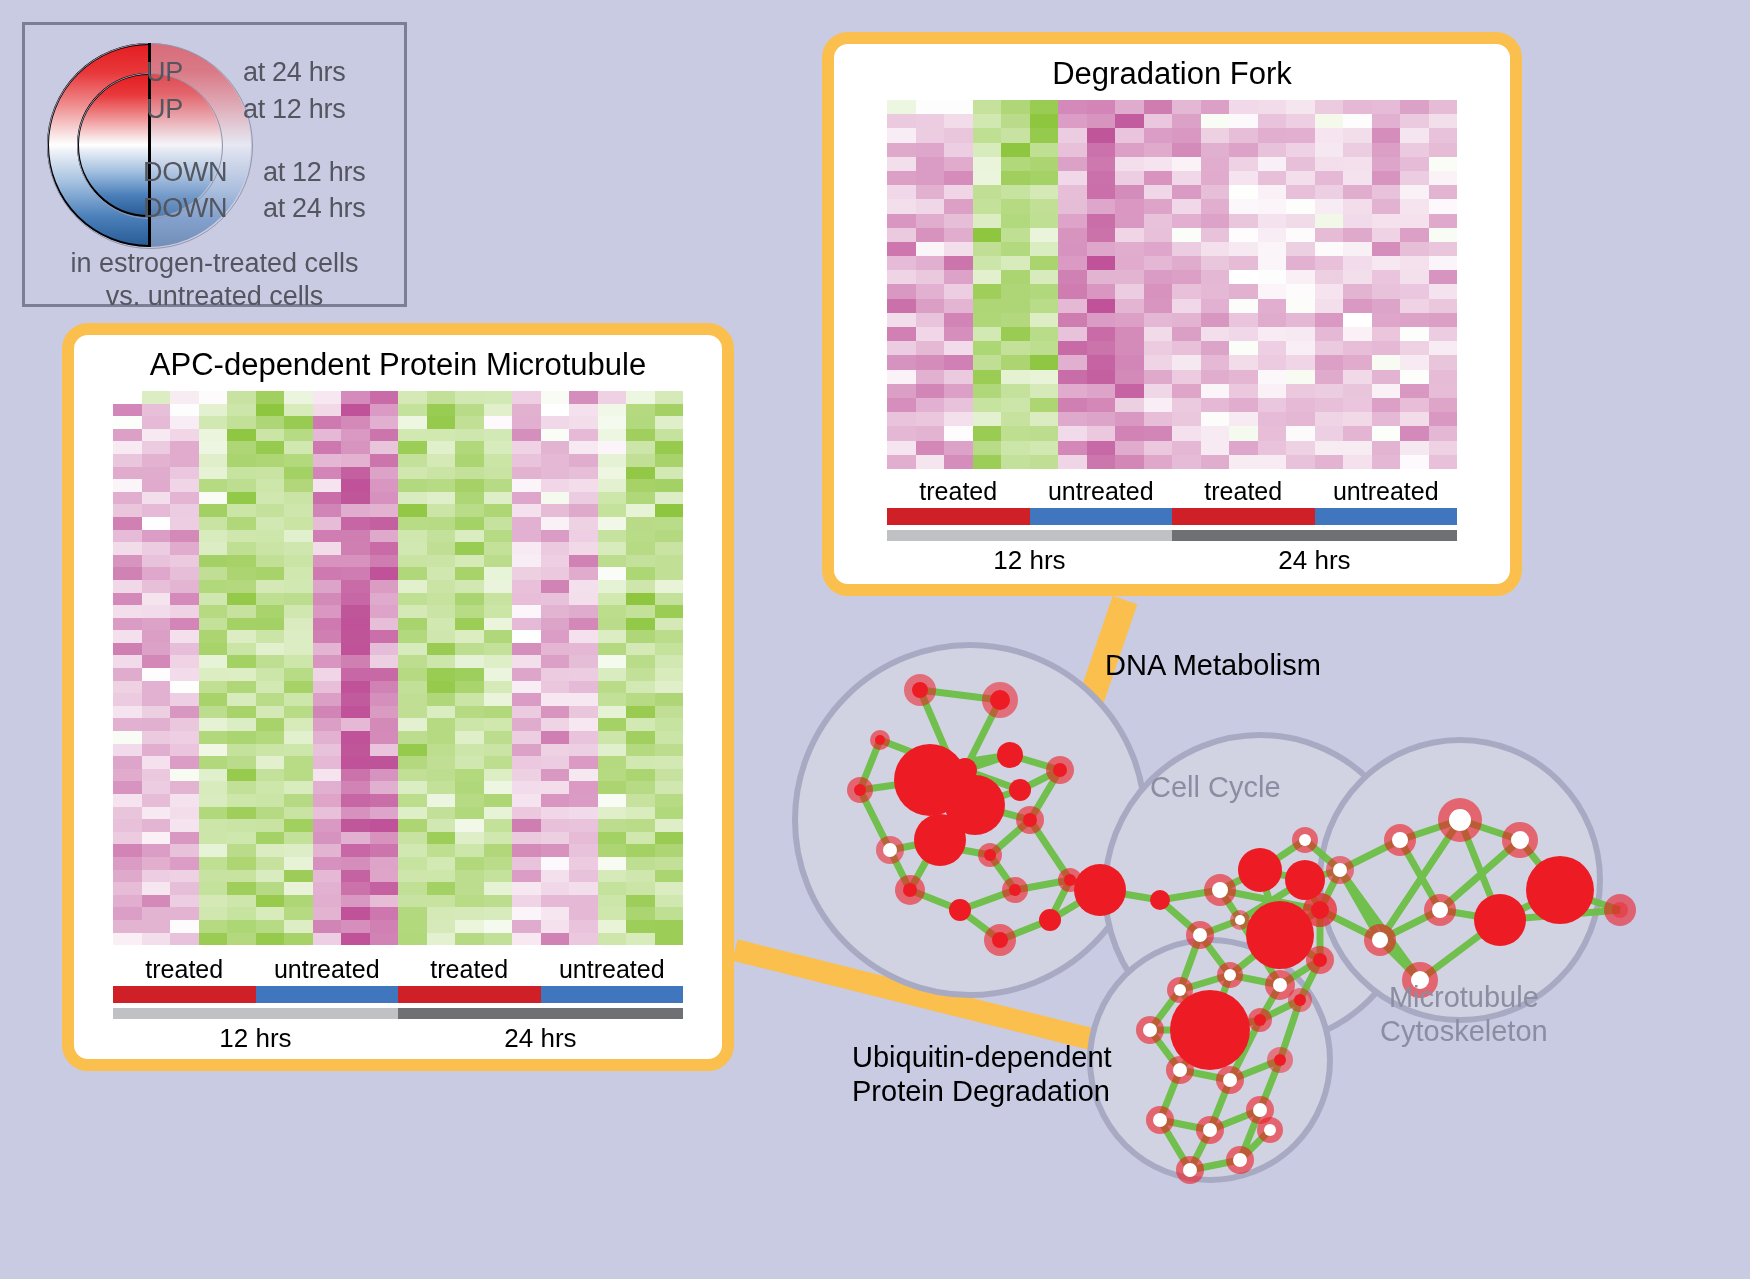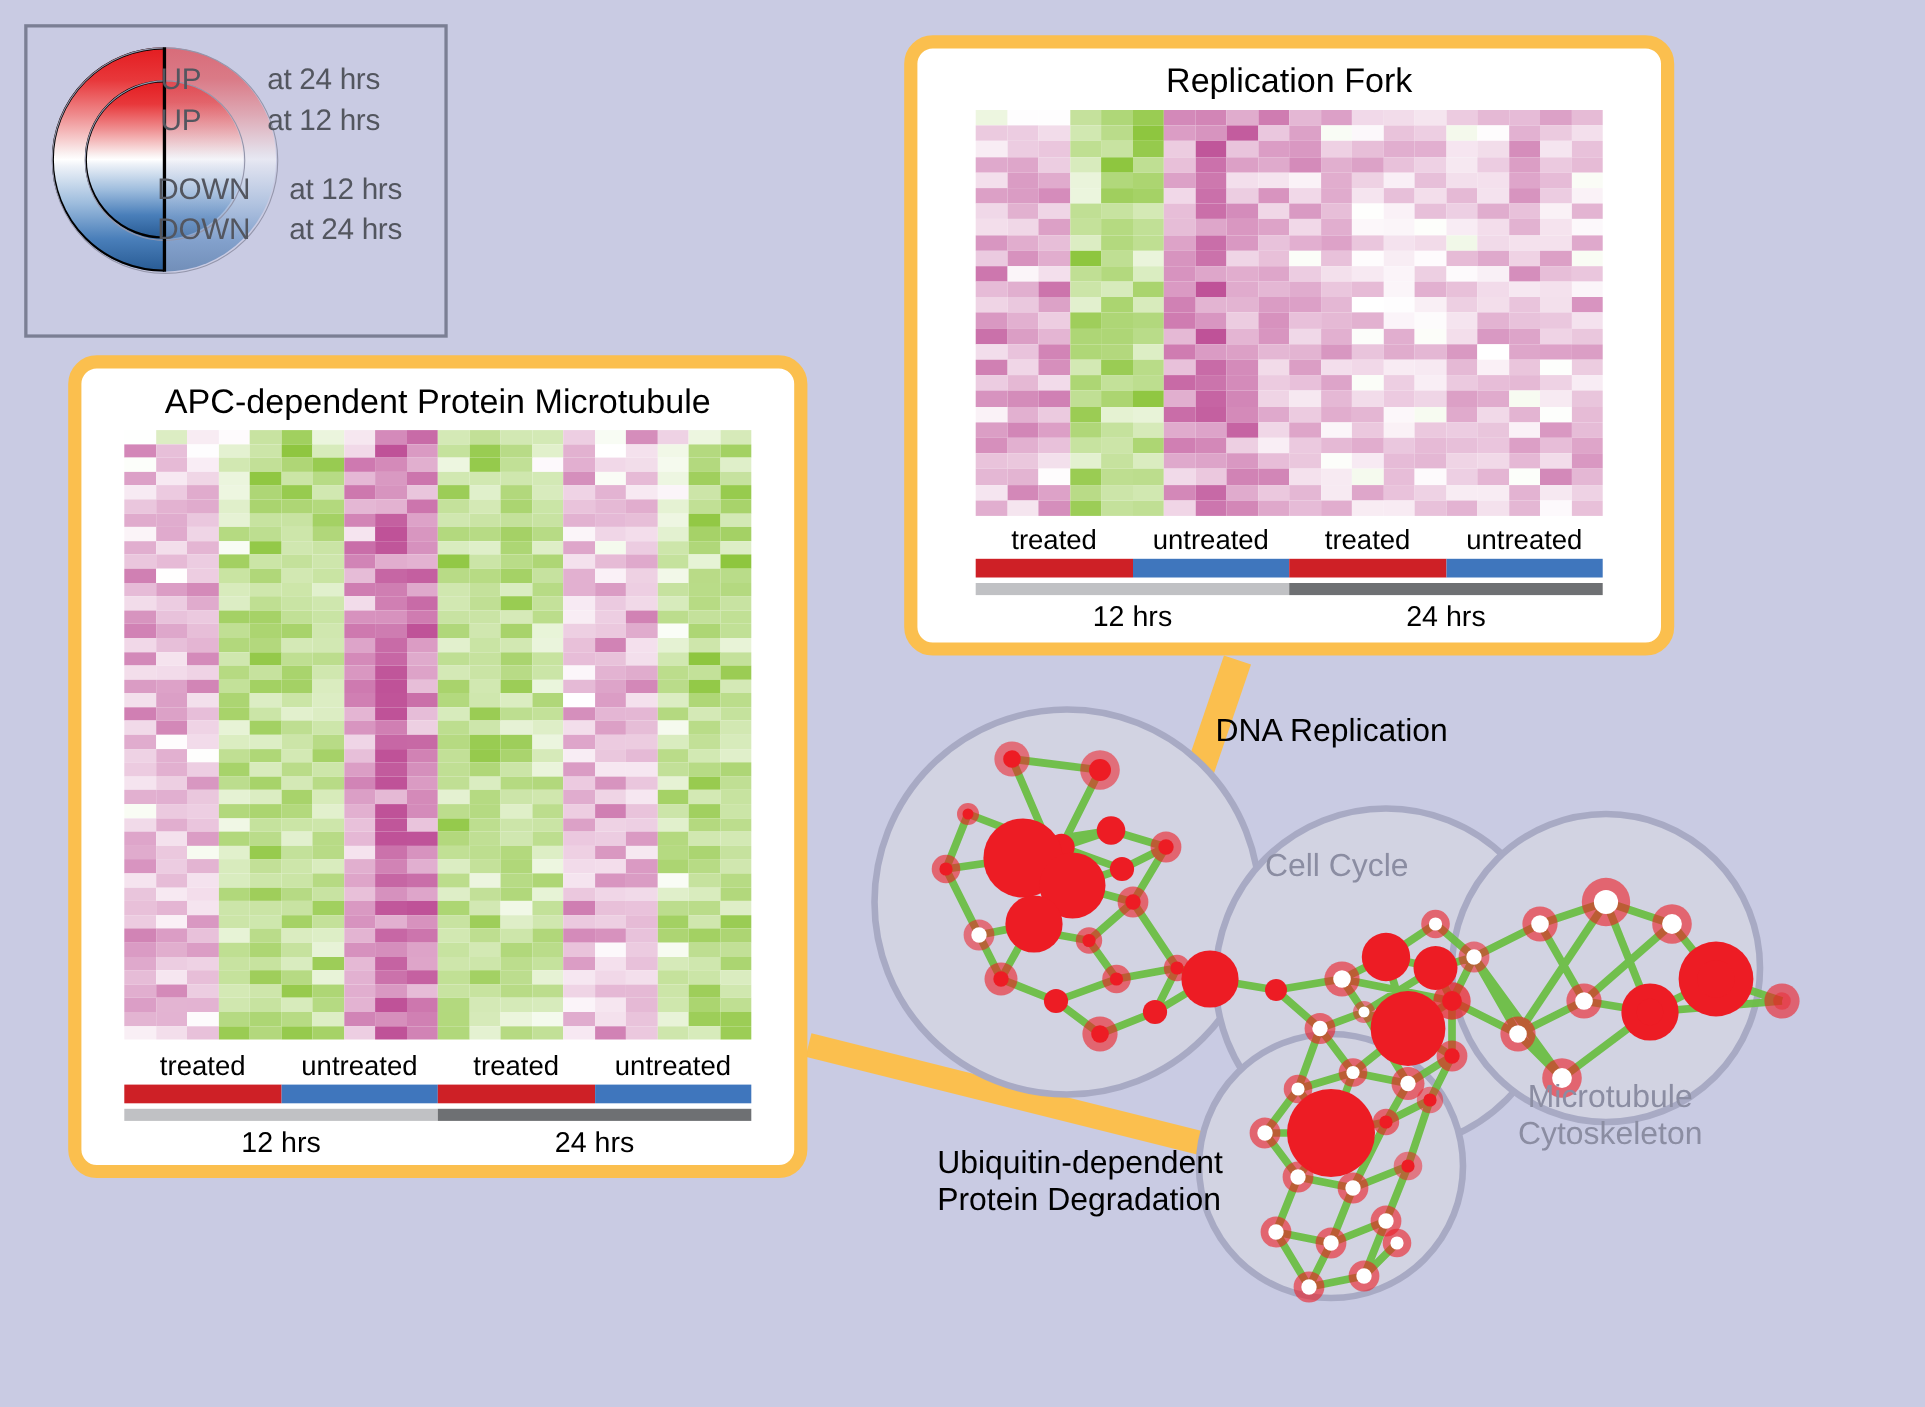--- a/index.html
+++ b/index.html
@@ -227,20 +227,24 @@
 
     <div class="wlabel" style="left:121px; top:69px;">UP</div>
     <div class="wlabel hrs" style="left:218px; top:69px;">at 12 hrs</div>
 
     <div class="wlabel" style="left:118px; top:132px;">DOWN</div>
     <div class="wlabel hrs" style="left:238px; top:132px;">at 12 hrs</div>
 
     <div class="wlabel" style="left:118px; top:168px;">DOWN</div>
     <div class="wlabel hrs" style="left:238px; top:168px;">at 24 hrs</div>
 
+    <div id="wheel-footer">
+      <div>in estrogen-treated cells</div>
+      <div>vs. untreated cells</div>
+    </div>
   </div>
 
 
   <svg style="position:absolute;left:0;top:0;width:1750px;height:1279px;pointer-events:none">
 
     <path d="M1125,600 L1050,820" stroke="#fbbf4e" stroke-width="26" fill="none"></path>
     <path d="M1015,800 L1075,845 L1028,862 Z" fill="#fbbf4e"></path>
 
     <path d="M735,950 L1175,1060" stroke="#fbbf4e" stroke-width="22" fill="none"></path>
     <path d="M1160,1020 L1235,1063 L1163,1100 Z" fill="#fbbf4e"></path>
@@ -370,30 +374,30 @@
           <circle cx="680" cy="320" r="8" fill="#fff"></circle>
         <circle cx="620" cy="350" r="16" fill="#ed1c24" opacity=".6"></circle>
           <circle cx="620" cy="350" r="8" fill="#fff"></circle>
         <circle cx="660" cy="390" r="18" fill="#ed1c24" opacity=".6"></circle>
           <circle cx="660" cy="390" r="9" fill="#fff"></circle>
         <circle cx="860" cy="320" r="16" fill="#ed1c24" opacity=".6"></circle>
           <circle cx="860" cy="320" r="8" fill="#ed1c24" opacity=".4"></circle>
       </g>
     </svg>
 
-    <div class="net-label dark" style="left:345px; top:58px;">DNA Replication</div>
+    <div class="net-label dark" style="left:345px; top:58px;">DNA Metabolism</div>
     <div class="net-label grey" style="left:390px; top:180px;">Cell Cycle</div>
     <div class="net-label dark" style="left:92px; top:450px;">Ubiquitin-dependent
 Protein Degradation</div>
     <div class="net-label grey" style="left:620px; top:390px; text-align:center;">Microtubule
 Cytoskeleton</div>
   </div>
 
   <div class="panel" id="panel-rf">
-    <div class="panel-title">Replication Fork</div>
+    <div class="panel-title">Degradation Fork</div>
     <div class="heatmap" id="hm-rf" style="grid-template-columns: repeat(20, 28.5px); width: 570px;">
         <i style="height: 14.2px; background: rgb(237, 246, 224);"></i>
         <i style="height: 14.2px; background: rgb(254, 253, 254);"></i>
         <i style="height: 14.2px; background: rgb(254, 253, 254);"></i>
         <i style="height: 14.2px; background: rgb(197, 225, 156);"></i>
         <i style="height: 14.2px; background: rgb(175, 215, 120);"></i>
         <i style="height: 14.2px; background: rgb(154, 204, 83);"></i>
         <i style="height: 14.2px; background: rgb(211, 137, 185);"></i>
         <i style="height: 14.2px; background: rgb(210, 133, 182);"></i>
         <i style="height: 14.2px; background: rgb(224, 172, 205);"></i>

